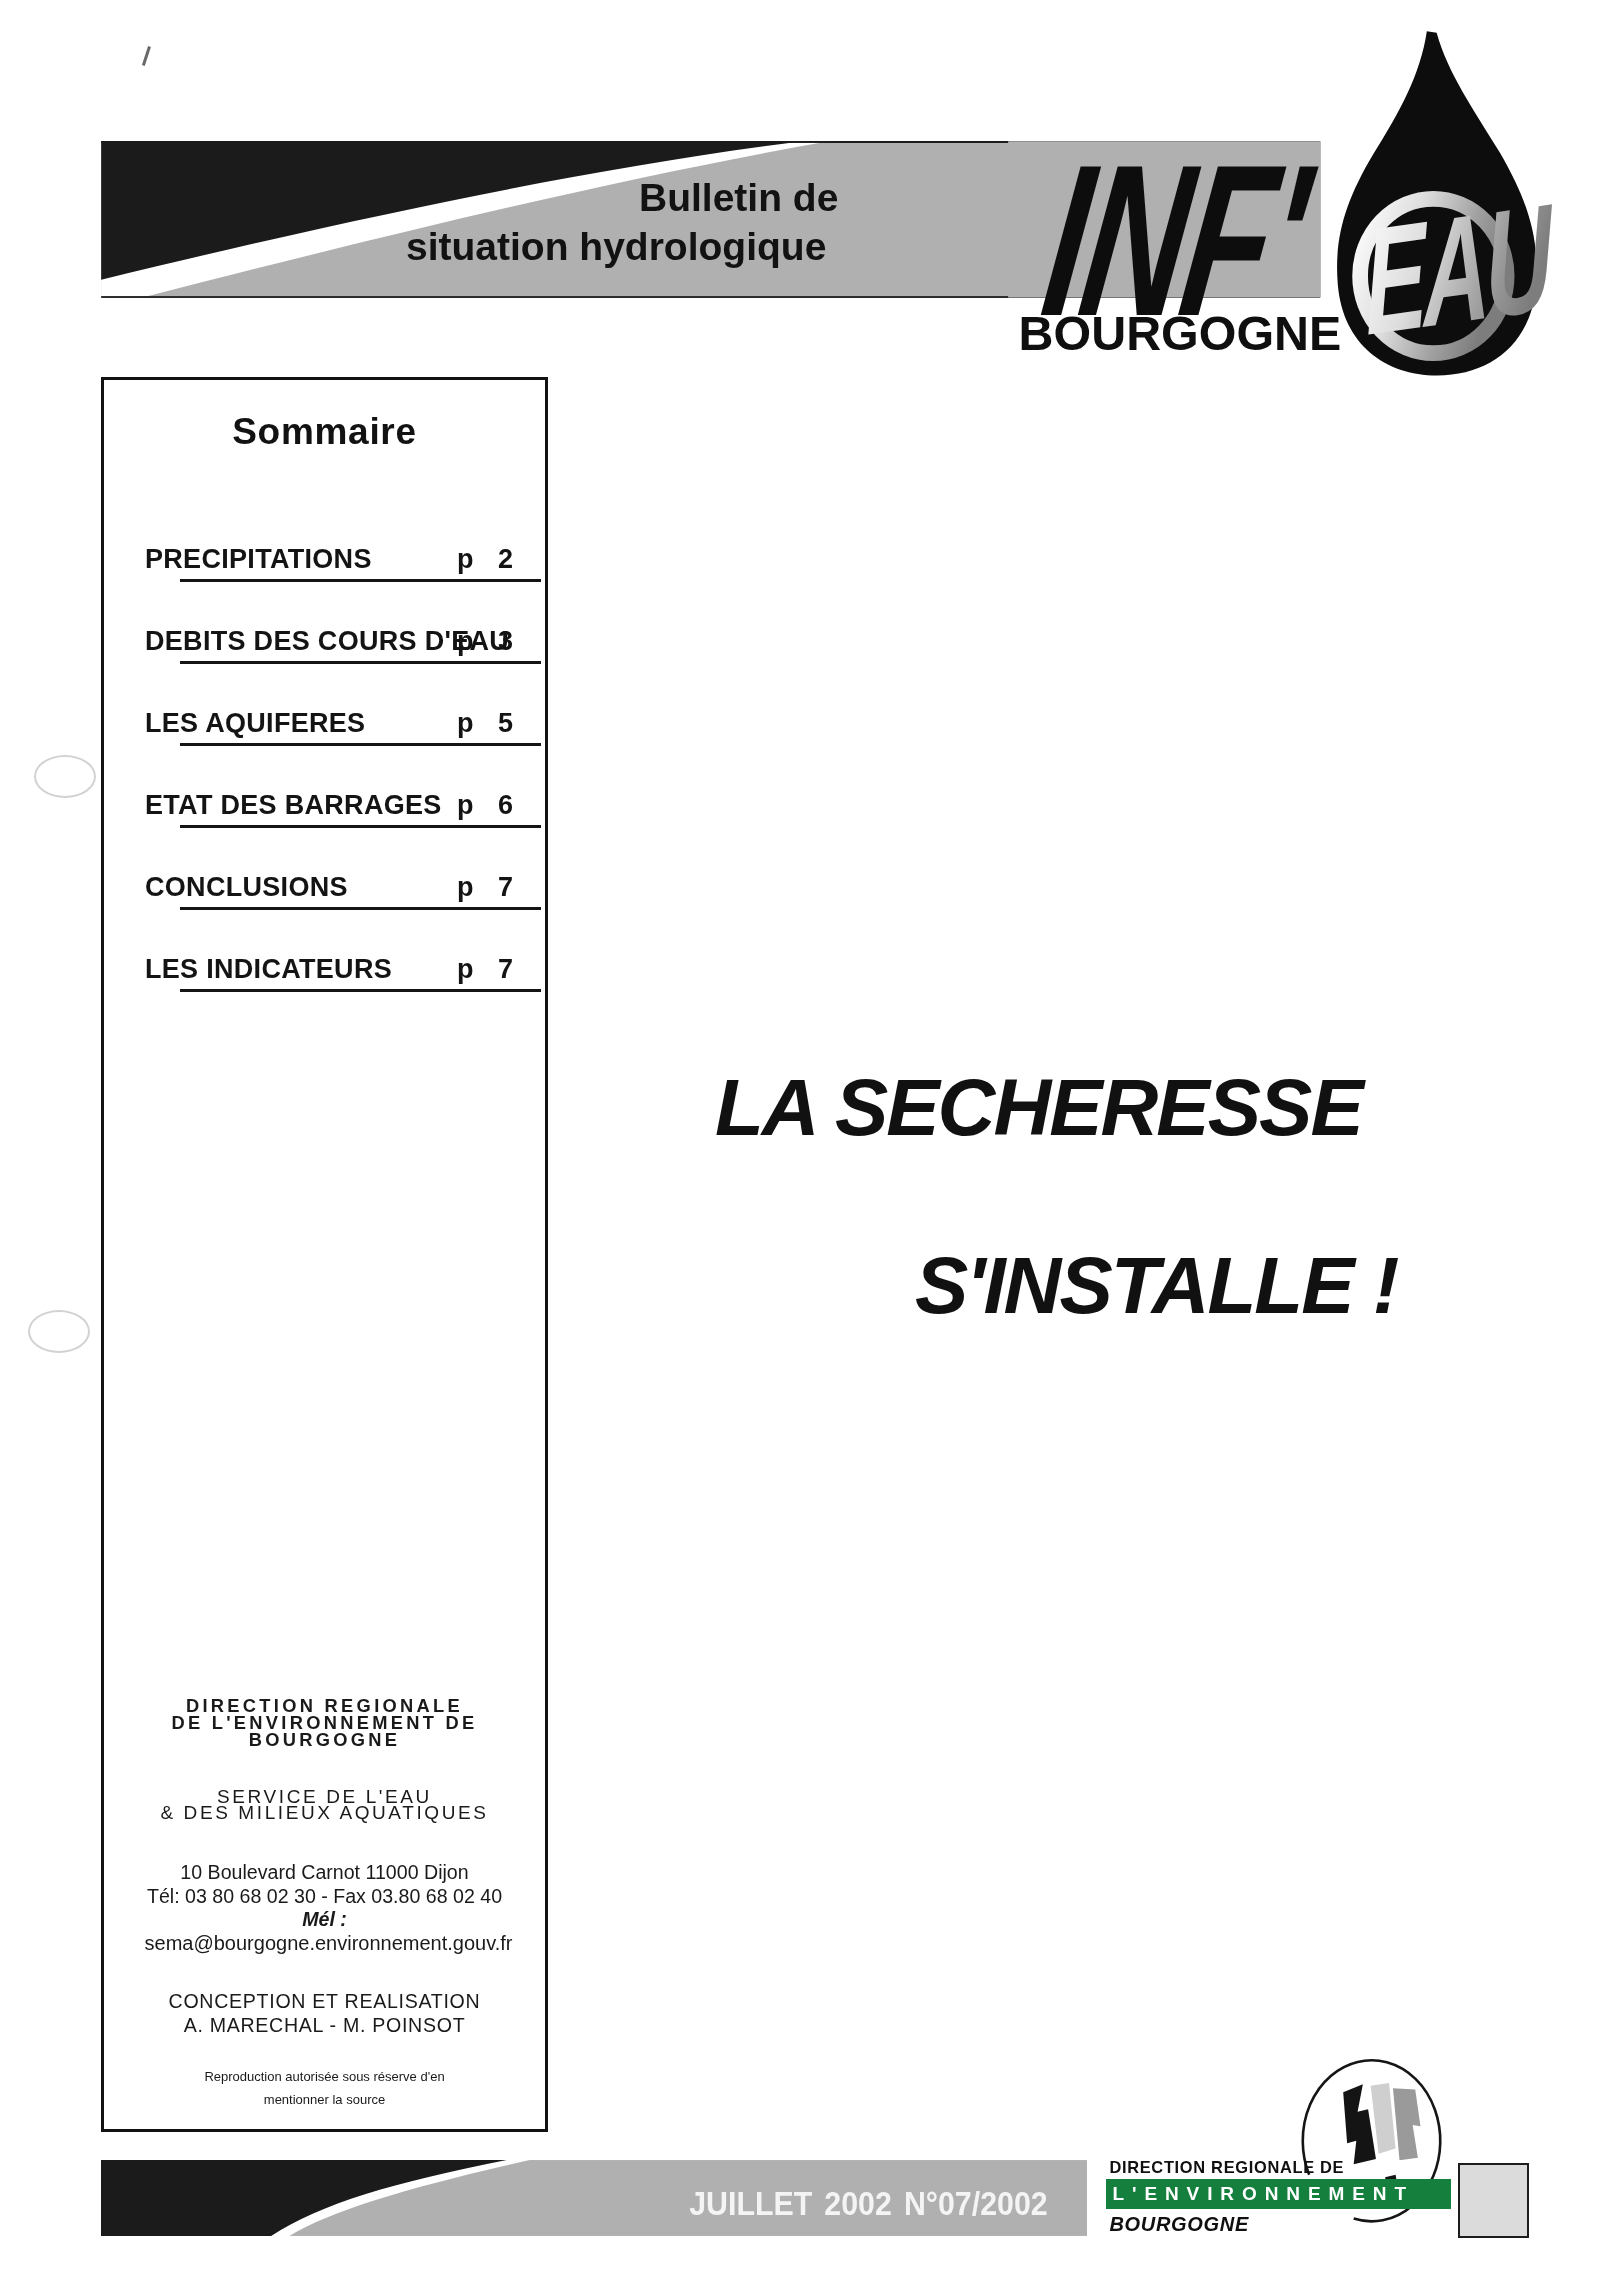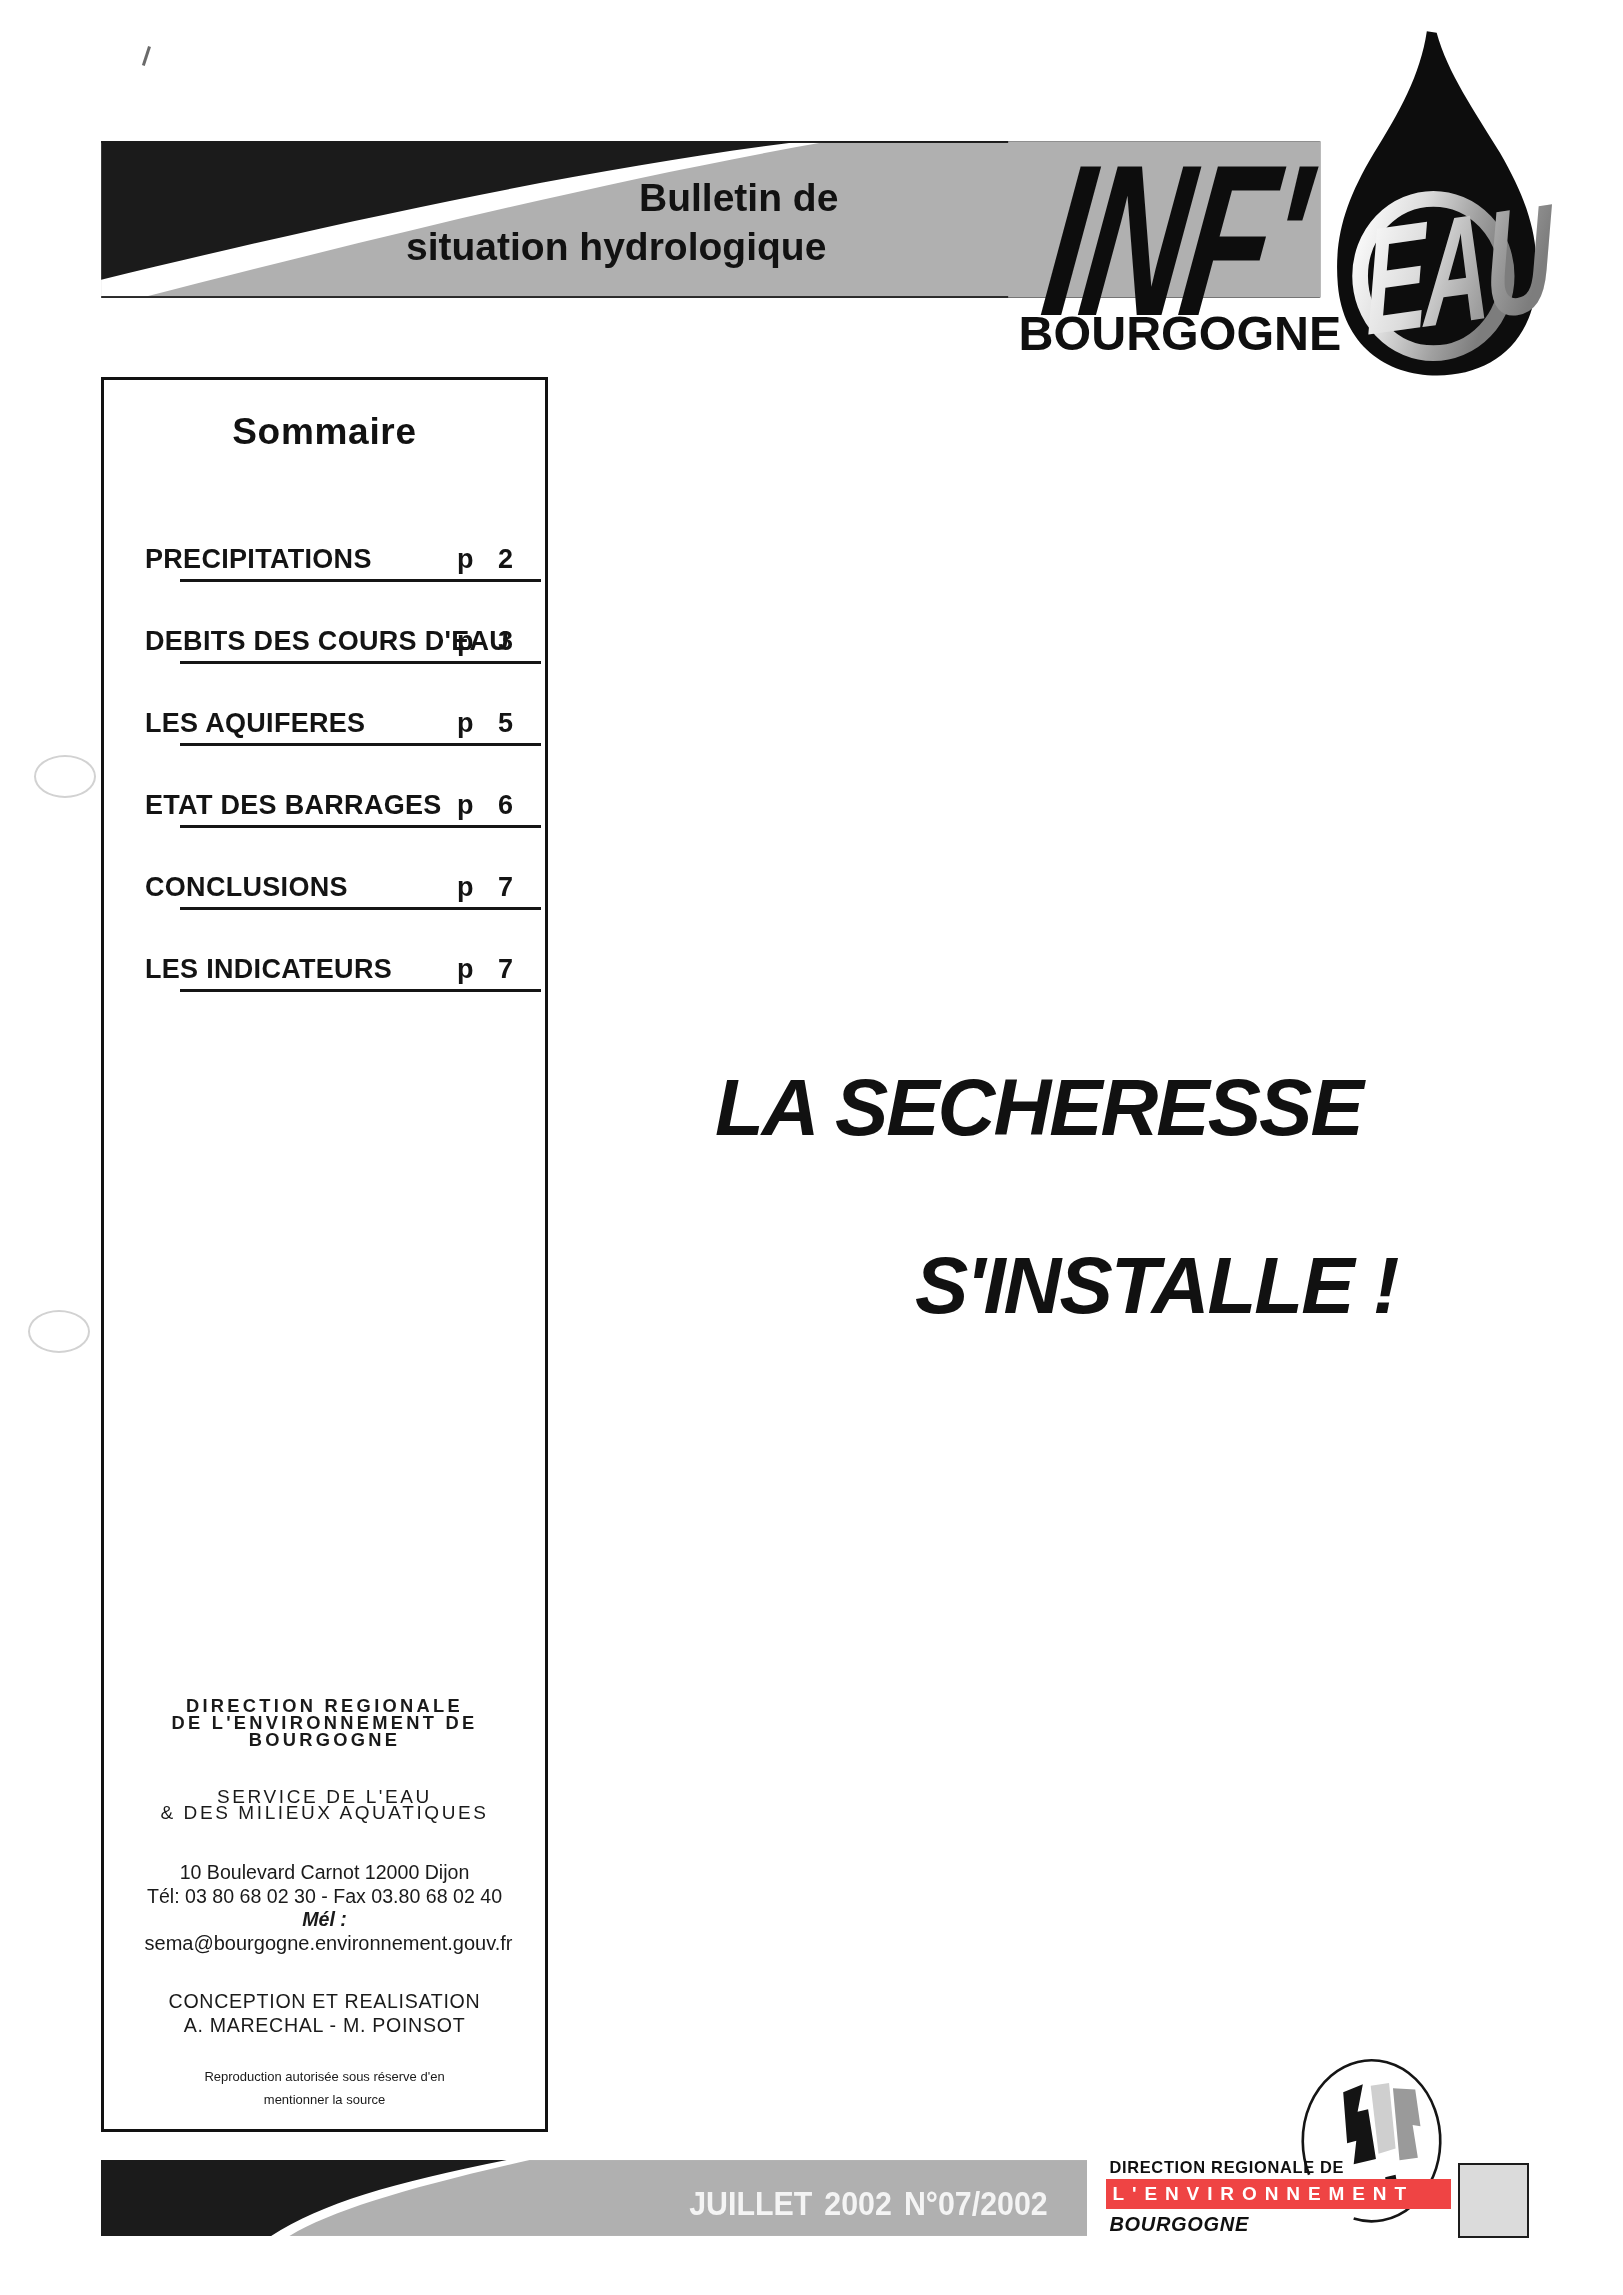--- a/index.html
+++ b/index.html
@@ -45,21 +45,21 @@
 
   
   #footer-banner{left:101px;top:2160px;width:986px;height:76px;}
   #footer-banner svg{position:absolute;left:0;top:0;}
   #footer-issue{position:absolute;right:39px;top:25px;font-size:33px;font-weight:bold;color:#f4f4f4;letter-spacing:0px;word-spacing:3.9px;transform:scaleX(0.92);transform-origin:right center;white-space:nowrap;}
 
   
   #diren{left:1093px;top:2049px;width:393px;height:203px;}
   #diren svg{position:absolute;left:0;top:0;}
   #diren-l1{position:absolute;left:16.4px;top:109px;font-size:16.4px;font-weight:bold;letter-spacing:0.7px;color:#101010;white-space:nowrap;}
-  #diren-bar{position:absolute;left:13px;top:130px;width:345px;height:29.5px;background:#ef4444;}
+  #diren-bar{position:absolute;left:13px;top:130px;width:345px;height:29.5px;background:#15803d;}
   #diren-bar span{display:block;padding-left:6.5px;font-size:19px;font-weight:bold;letter-spacing:7.9px;line-height:29.5px;color:#ffffff;white-space:nowrap;}
   #diren-l3{position:absolute;left:16.4px;top:164px;font-size:20px;font-weight:bold;font-style:italic;letter-spacing:0.7px;color:#101010;}
   #diren-square{left:1458px;top:2163px;width:71px;height:75px;background:#dbdbdb;border:2px solid #1c1c1c;box-sizing:border-box;}
 
   
   .hole{border:2px solid #d2d2d2;border-radius:50%;background:#fff;}
   #hole-1{left:34px;top:755px;width:58px;height:39px;}
   #hole-2{left:27.5px;top:1310px;width:58px;height:39px;}
   #scan-tick{left:145px;top:46px;width:2.6px;height:19.6px;background:#6a6a6a;transform:rotate(18deg);}
 </style>
@@ -161,21 +161,21 @@
     <div>DE L'ENVIRONNEMENT DE</div>
     <div>BOURGOGNE</div>
   </div>
 
   <div class="addr" id="addr-service">
     <div>SERVICE DE L'EAU</div>
     <div>&amp; DES MILIEUX AQUATIQUES</div>
   </div>
 
   <div class="addr" id="addr-loc">
-    <div>10 Boulevard Carnot 12000 Dijon</div>
+    <div>10 Boulevard Carnot 11000 Dijon</div>
     <div>Tél: 03 80 68 02 30 - Fax 03.80 68 02 40</div>
     <div id="addr-mel">Mél :</div>
     <div id="addr-mail">sema@bourgogne.environnement.gouv.fr</div>
   </div>
 
   <div class="addr" id="addr-conc">
     <div>CONCEPTION ET REALISATION</div>
     <div>A. MARECHAL - M. POINSOT</div>
   </div>
 

